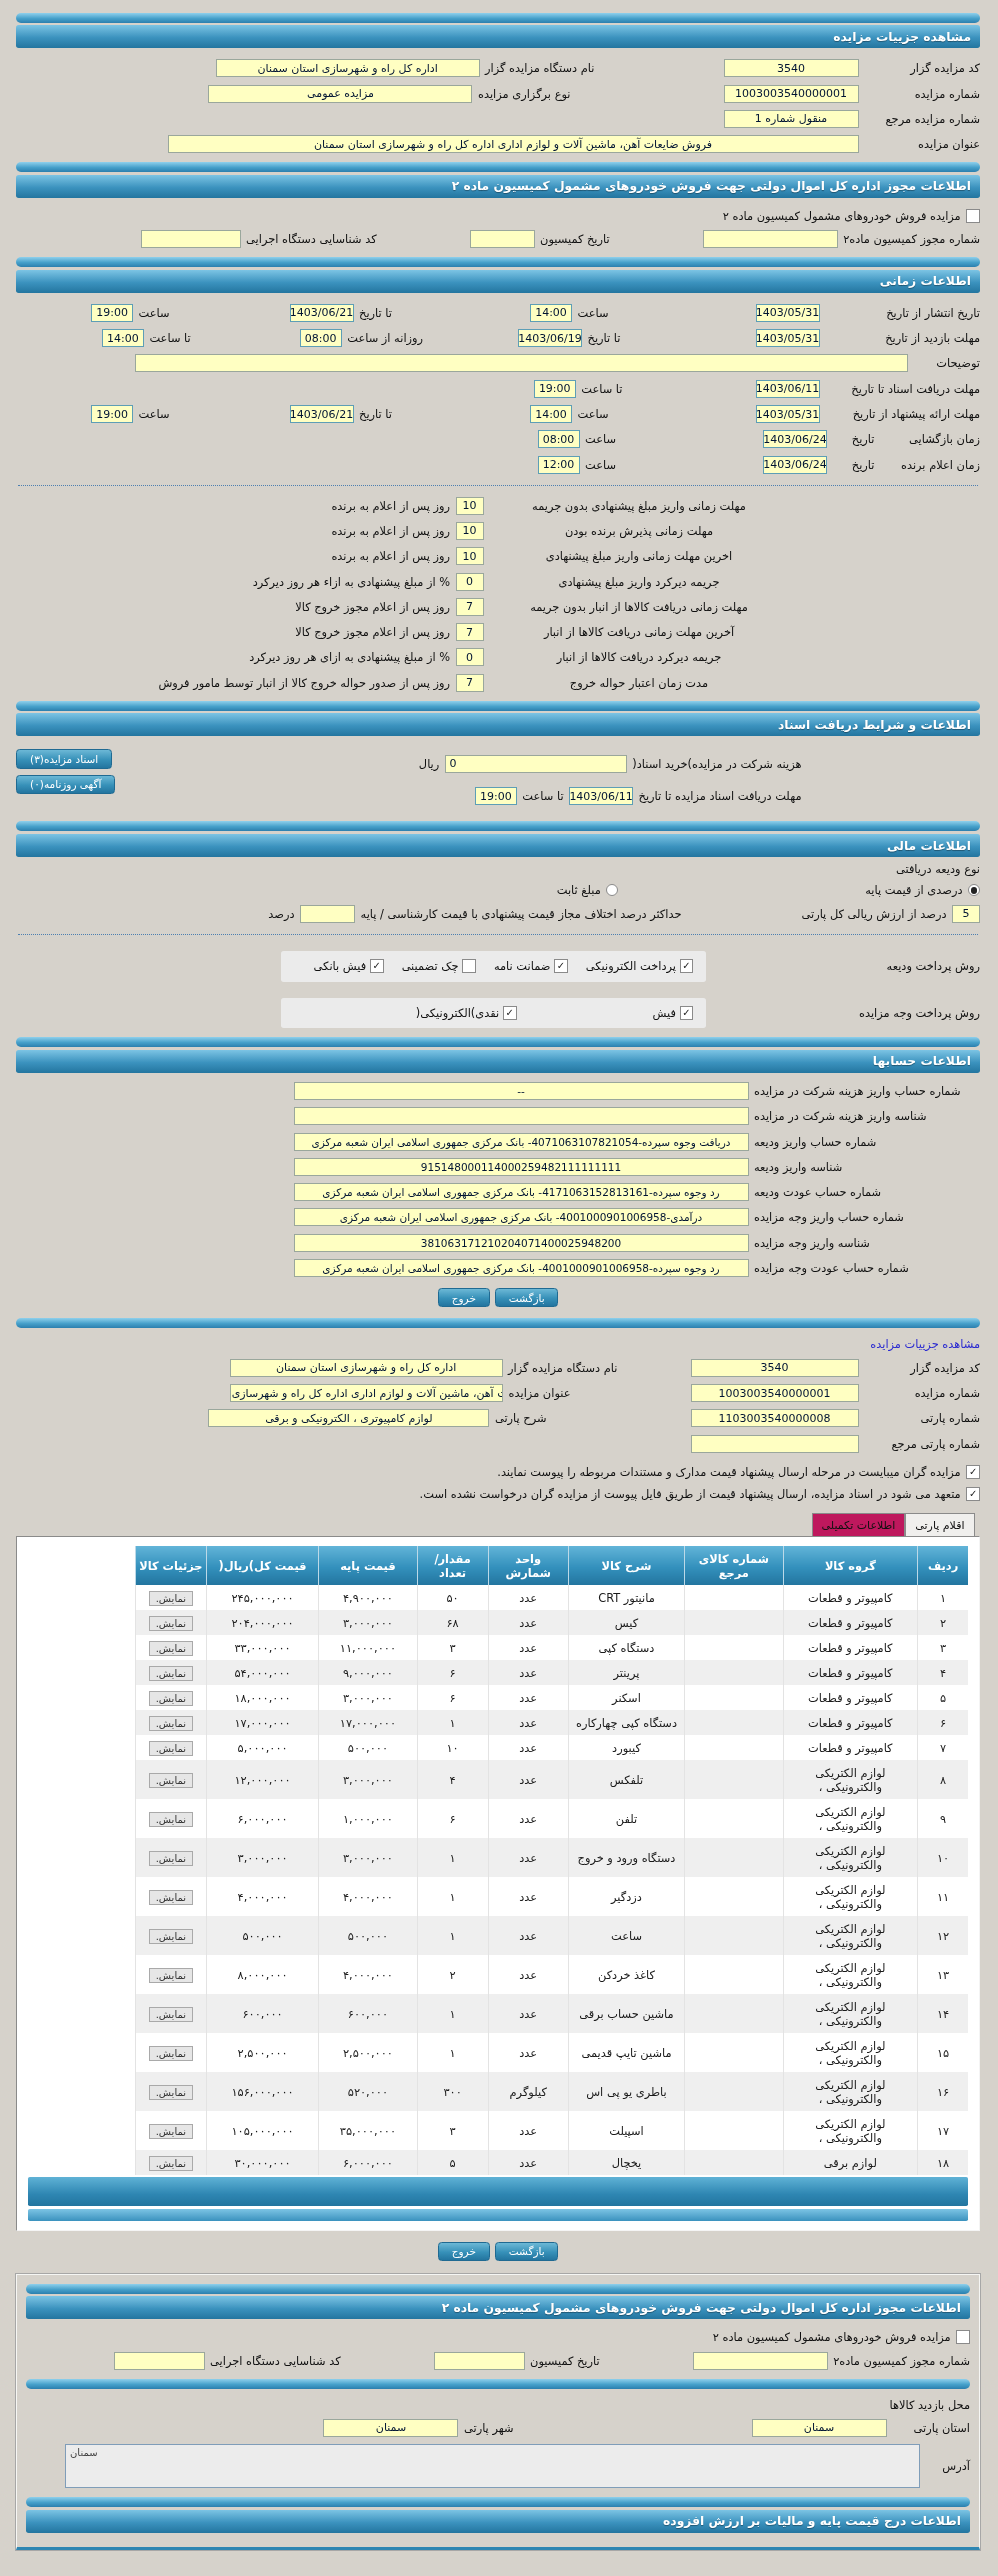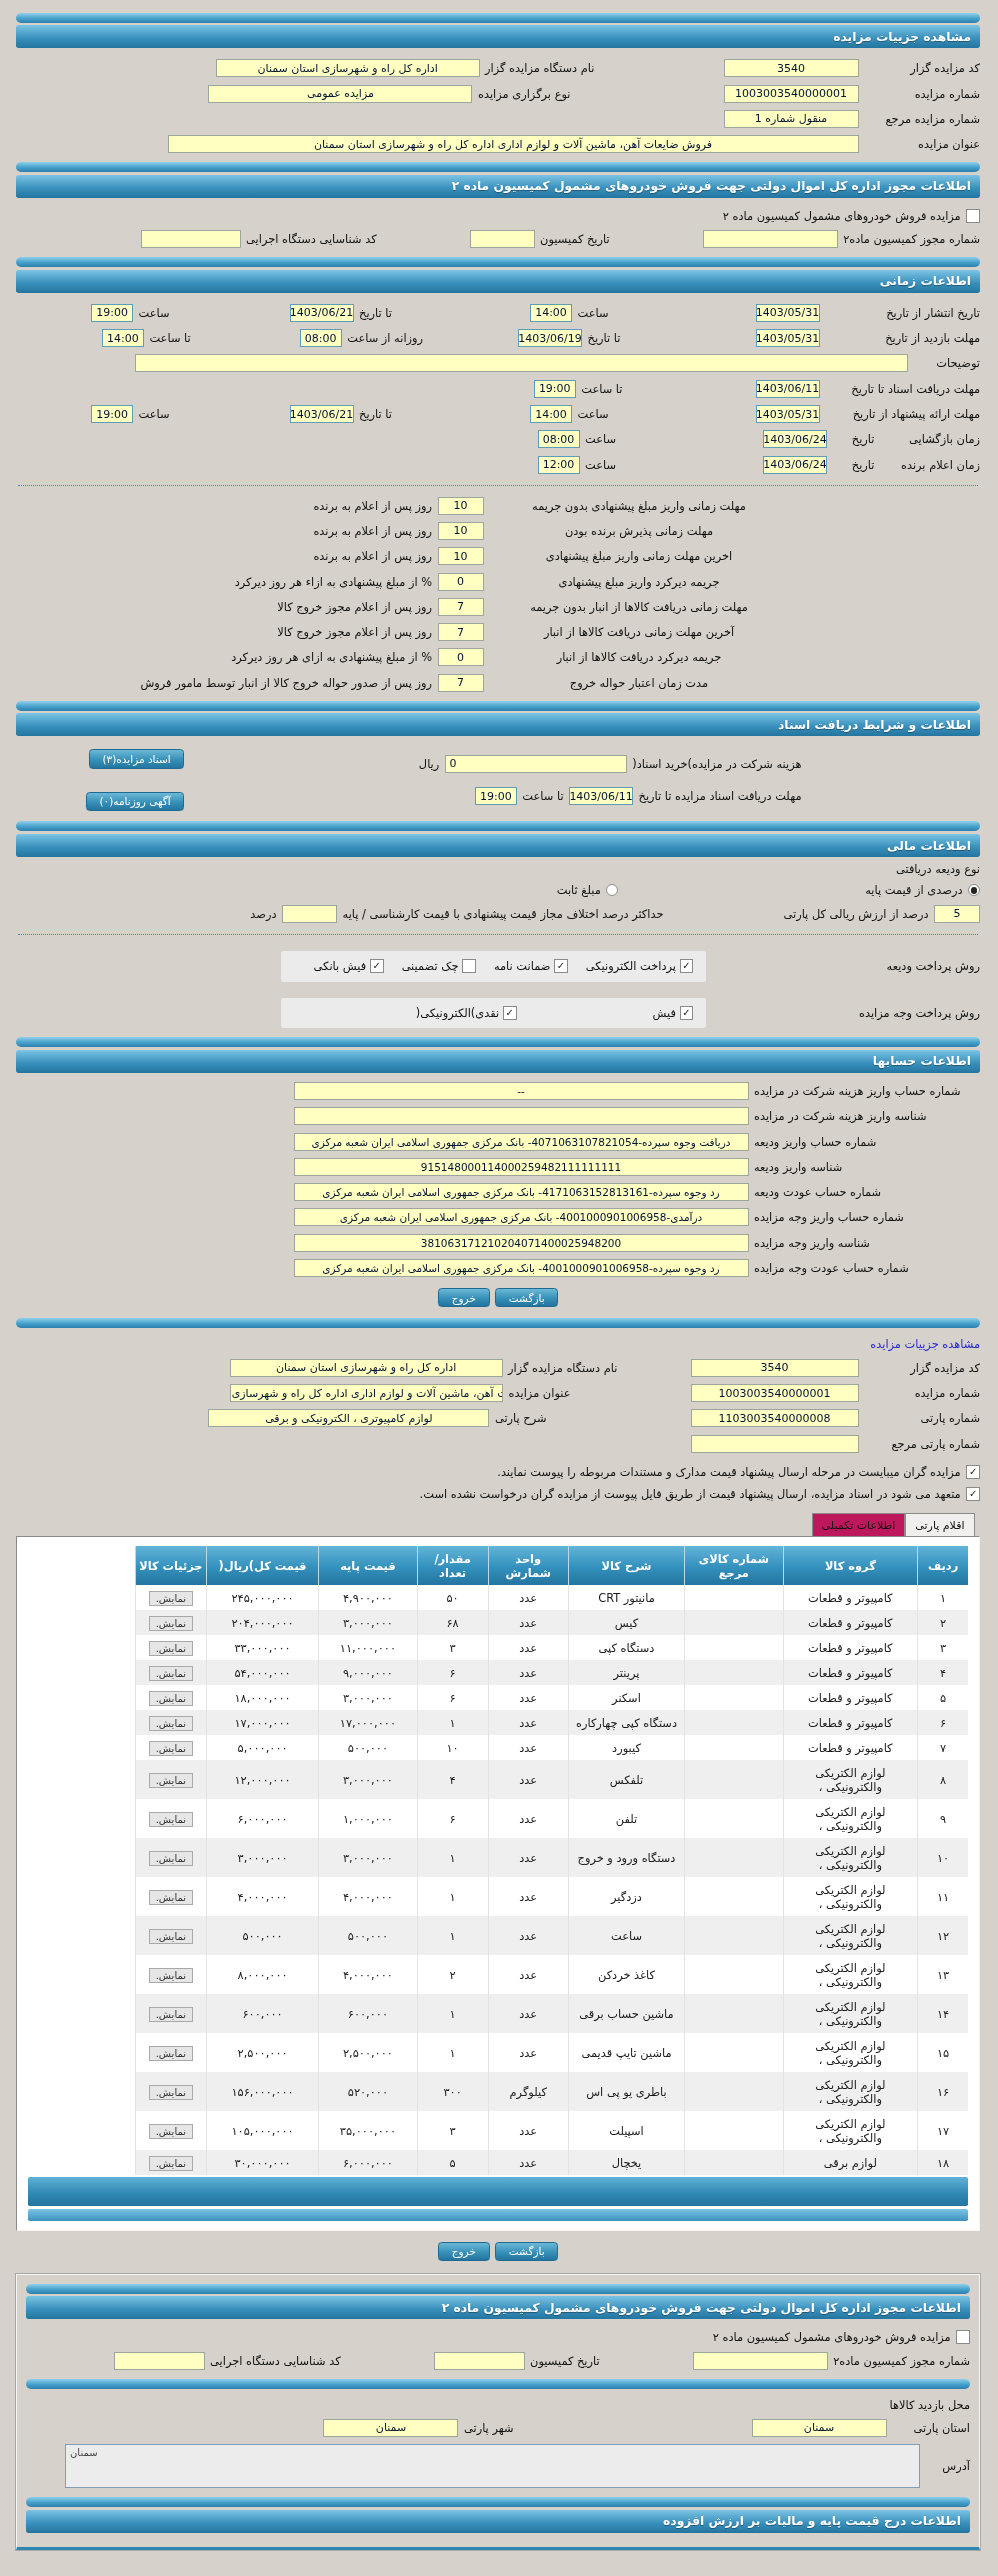--- a/index.html
+++ b/index.html
@@ -6,21 +6,21 @@
   body{width:998px;}
   .wrap{padding:3.6px 18px 9px 16.4px;}
   .sec{margin-top:9px;}
   .bar-top{height:10px;border-radius:7.3px;background:linear-gradient(180deg,#8fd0ec 0%,#46a0ca 55%,#2b7fae 100%);margin-bottom:2.7px;}
   .bar-main{height:23px;border-radius:2.7px;background:linear-gradient(180deg,#7cc4e4 0%,#3b92be 55%,#23759f 100%);color:#fff;font-weight:bold;font-size:12.3px;display:flex;align-items:center;padding:0 9px;text-shadow:0 0.9px 0.9px rgba(0,0,0,.35);}
   .row{display:flex;align-items:center;margin:7.3px 0;gap:5.5px;}
   .lbl{color:#111;white-space:nowrap;font-size:11.4px;}
   .inp{background:#ffffc2;border:0.9px solid #9aa79c;height:18px;display:flex;align-items:center;justify-content:center;font-size:11px;color:#001433;overflow:hidden;white-space:nowrap;box-sizing:border-box;}
   .date{width:64px;border-color:#5d9eb6;direction:ltr;}
   .time{width:42px;border-color:#5d9eb6;direction:ltr;}
-  .small{width:46px;direction:ltr;}
+  .small{width:28px;direction:ltr;}
   .num{direction:ltr;}
   .btn{background:linear-gradient(180deg,#6cb8d6 0%,#3690b8 55%,#23759f 100%);color:#fff;border:0.9px solid #1f6a92;border-radius:3.6px;padding:2.7px 12.7px;font-size:10.5px;display:inline-flex;align-items:center;justify-content:center;cursor:pointer;white-space:nowrap;}
   .btn-row{display:flex;justify-content:center;gap:5.5px;margin:11px 0;flex-direction:row;}
   .dotsep{border-top:0.9px dotted #4d7fb0;margin:11px 1.8px;}
   .cb{width:11.8px;height:11.8px;background:#fff;border:0.9px solid #8a8a8a;display:inline-flex;align-items:center;justify-content:center;font-size:10px;line-height:10px;color:#222;flex:0 0 auto;}
   .cb::before{content:"✓";}
   .cb.un::before{content:"";}
   .radio{width:10px;height:10px;border:0.9px solid #8a8a8a;border-radius:50%;background:#fff;position:relative;flex:0 0 auto;}
   .radio.on::after{content:"";position:absolute;inset:1.8px;background:#222;border-radius:50%;}
   .indent-label{width:300px;text-align:center;}
@@ -241,21 +241,21 @@
           <span class="lbl">ریال</span>
         </div>
         <div class="row" style="margin-top:14.5px">
           <span class="gap" style="width:173px"></span>
           <span class="lbl">مهلت دریافت اسناد مزایده تا تاریخ</span>
           <span class="inp date">1403/06/11</span>
           <span class="lbl">تا ساعت</span>
           <span class="inp time">19:00</span>
         </div>
       </div>
-      <div style="width:168px;display:flex;flex-direction:column;gap:23px;align-items:flex-start;padding-top:1.8px">
+      <div style="width:168px;display:flex;flex-direction:column;gap:6px;align-items:flex-end;padding-top:1.8px">
         <span class="btn">اسناد مزایده(۳)</span>
         <span class="btn">آگهی روزنامه(۰)</span>
       </div>
     </div>
   </div>
 
   <div class="sec">
     <div class="bar-top"></div>
     <div class="bar-main">اطلاعات مالی</div>
     <div class="row" style="margin-top:5px">

